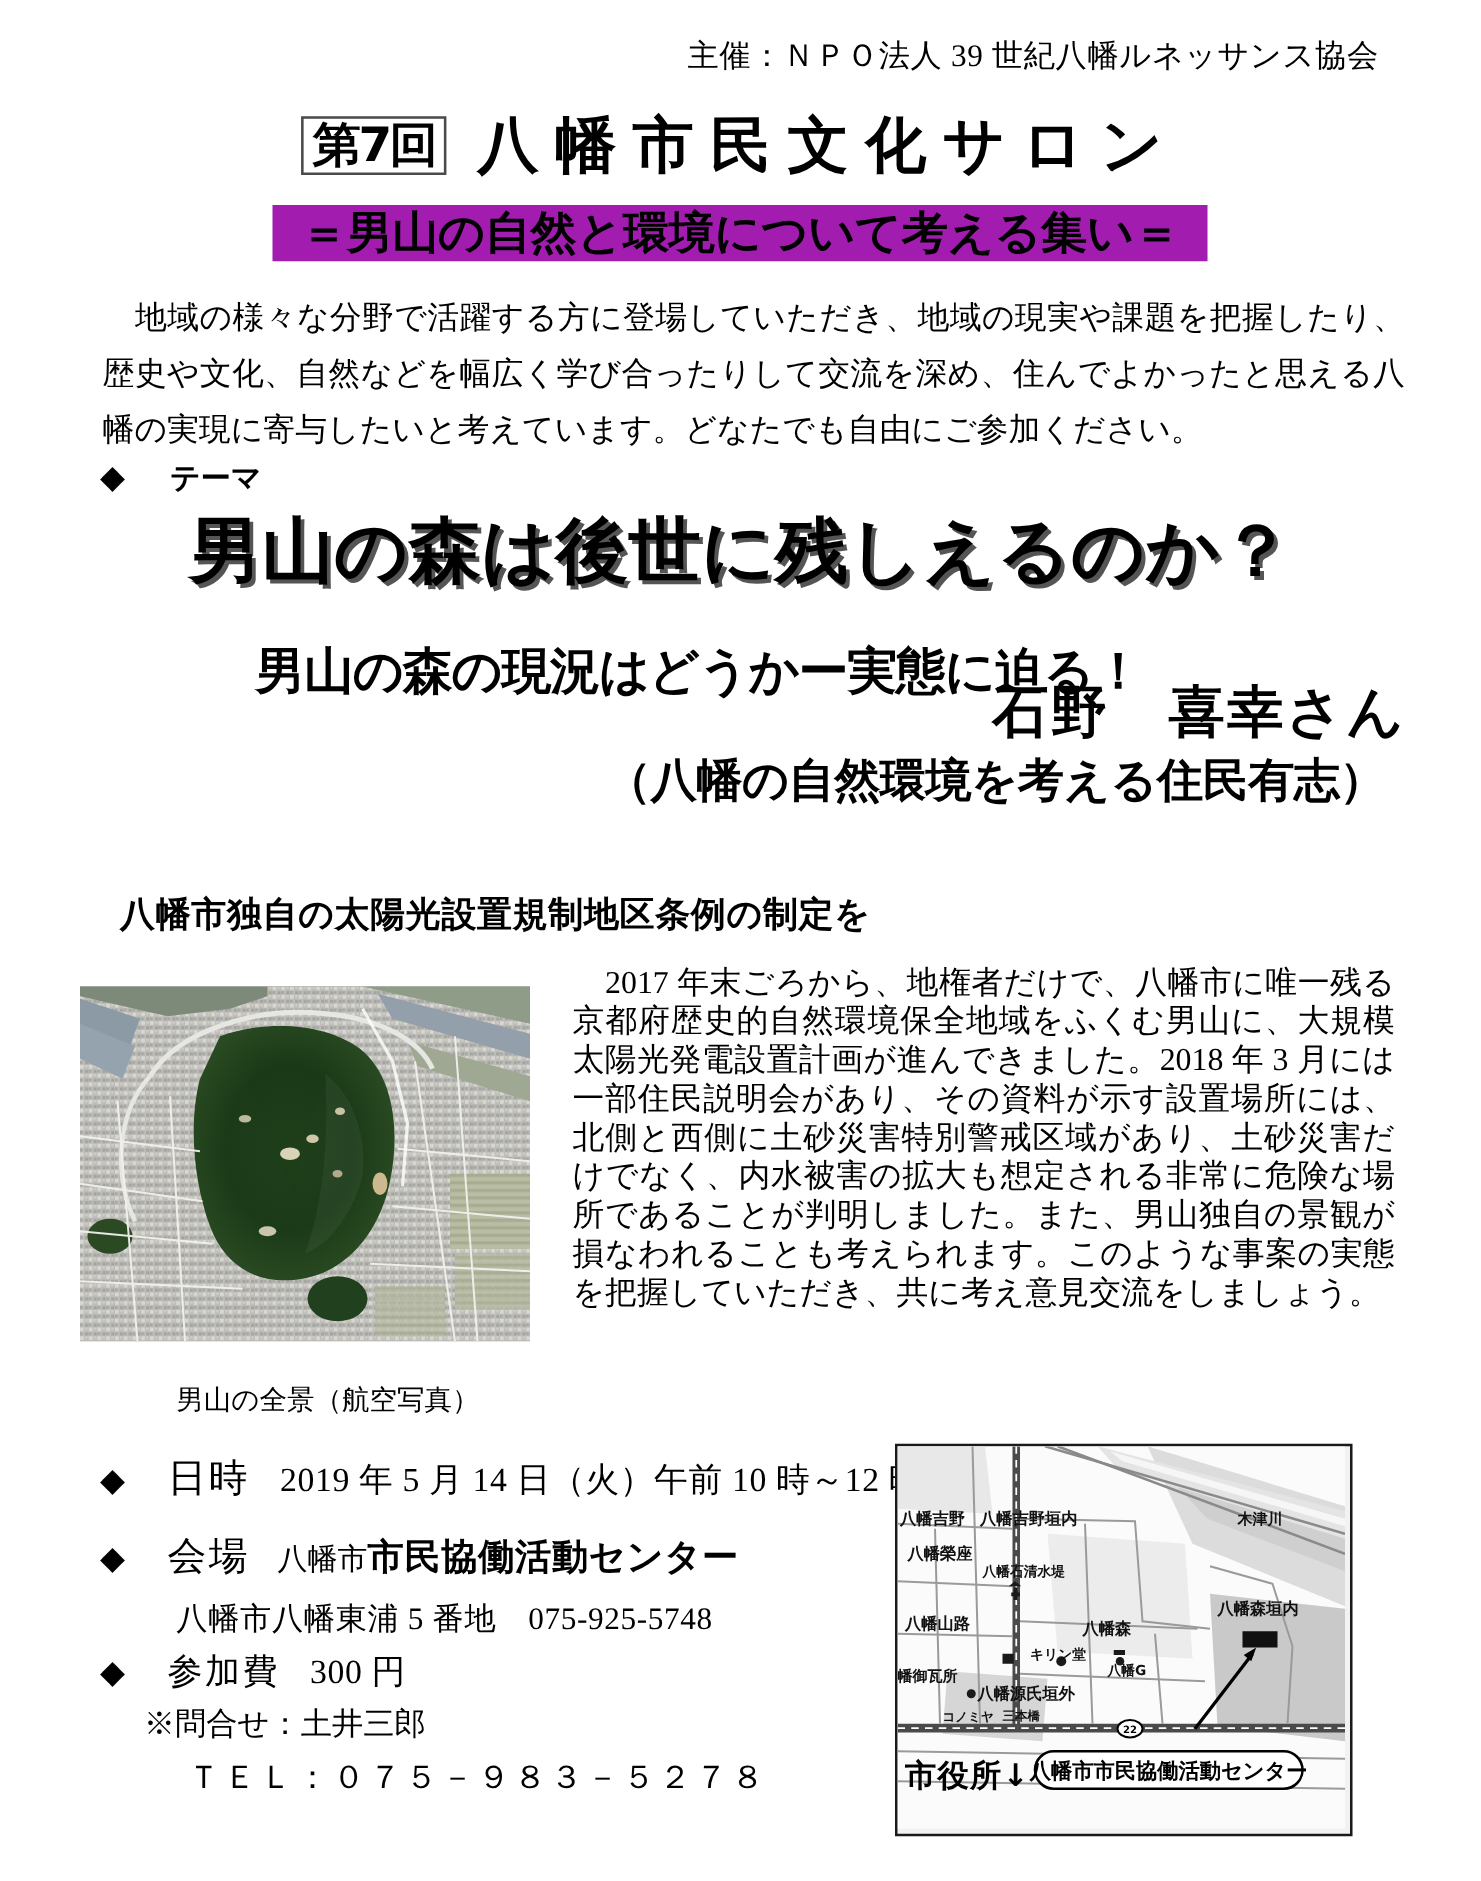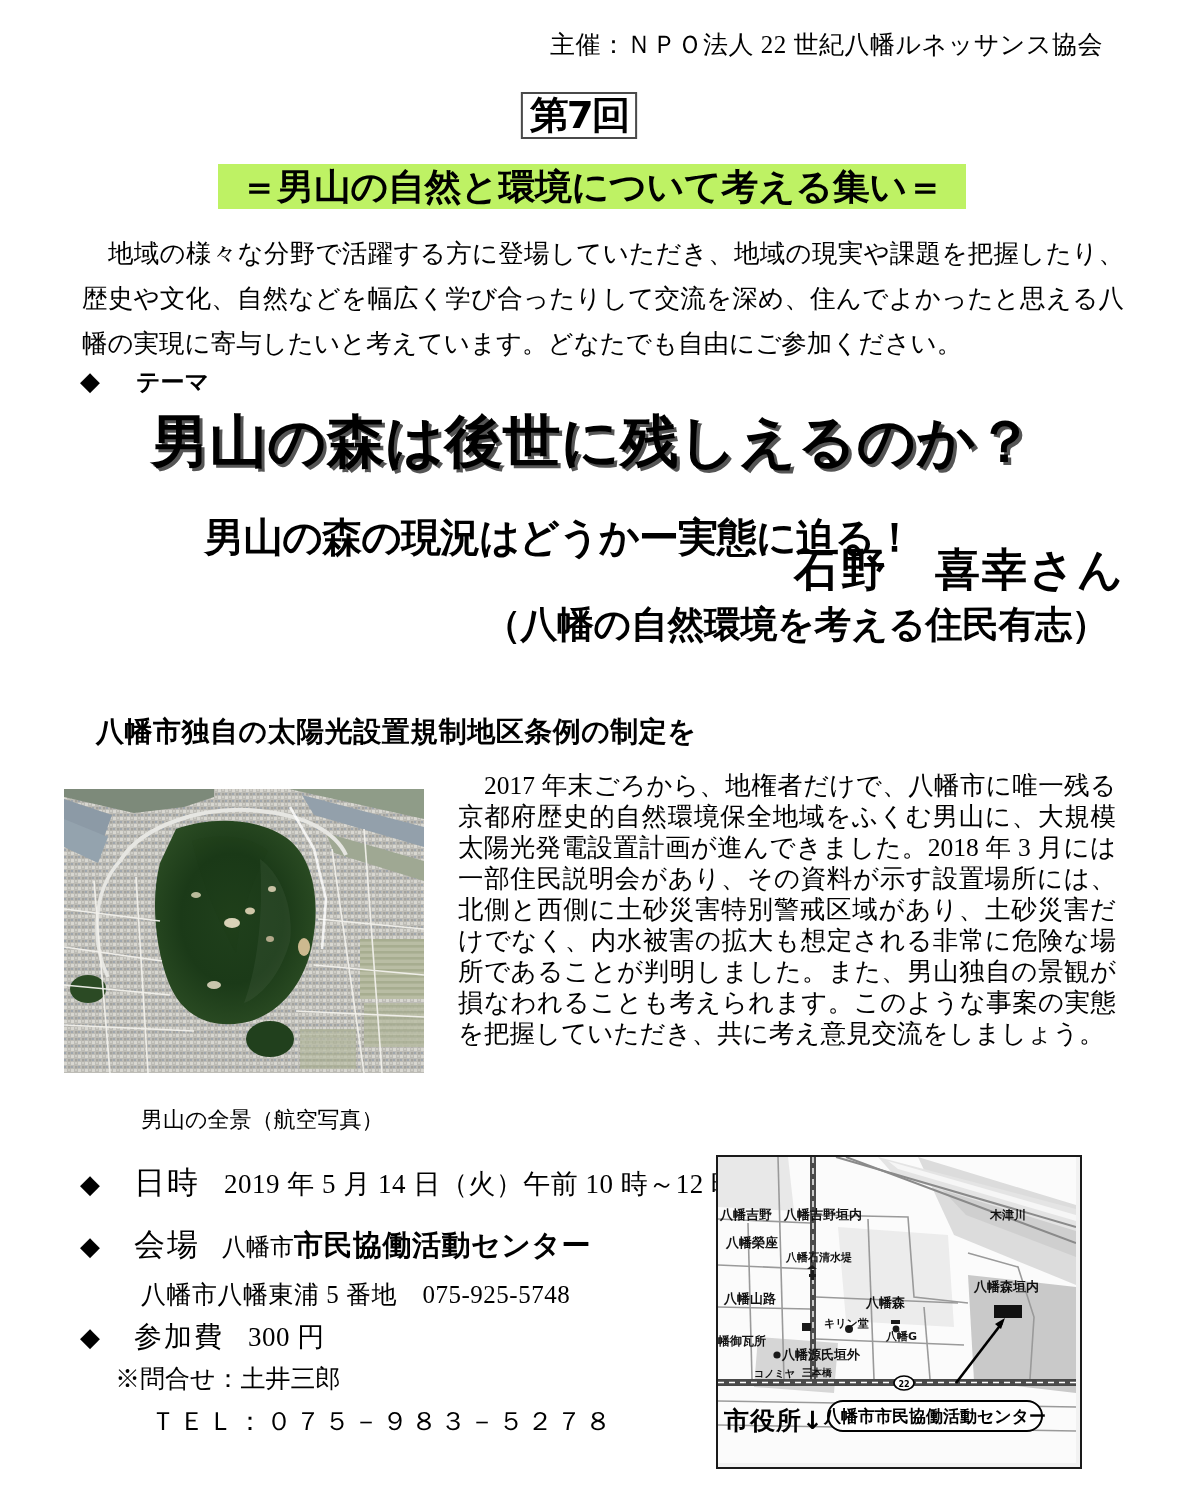--- a/index.html
+++ b/index.html
@@ -56,21 +56,21 @@
     white-space: nowrap;
   }
 
   
   .subtitle-band {
     position: absolute;
     top: 164px;
     left: 218px;
     width: 748px;
     height: 45px;
-    background: #bef264;
+    background: #a21caf;
     display: flex;
     align-items: center;
     justify-content: center;
   }
   .subtitle-text {
     font-family: "DejaVu Sans", sans-serif;
     font-weight: bold;
     font-size: 36px;
     line-height: 1;
     letter-spacing: -0.5px;
@@ -254,24 +254,25 @@
     height: 310px;
     border: 2px solid #1a1a1a;
     background: #f2f2f2;
     overflow: hidden;
   }
   .map-frame svg { display: block; }
 </style>
 </head>
 <body>
 
-<div class="organizer">主催：ＮＰＯ法人 22 世紀八幡ルネッサンス協会</div>
+<div class="organizer">主催：ＮＰＯ法人 39 世紀八幡ルネッサンス協会</div>
 
 <div class="title-row">
   <span class="edition-box">第7回</span>
+  <span class="title-main">八幡市民文化サロン</span>
 </div>
 
 <div class="subtitle-band">
   <span class="subtitle-text">＝男山の自然と環境について考える集い＝</span>
 </div>
 
 <div class="intro">地域の様々な分野で活躍する方に登場していただき、地域の現実や課題を把握したり、歴史や文化、自然などを幅広く学び合ったりして交流を深め、住んでよかったと思える八幡の実現に寄与したいと考えています。どなたでも自由にご参加ください。</div>
 
 <div class="theme-marker">
   <span class="diamond">◆</span>

